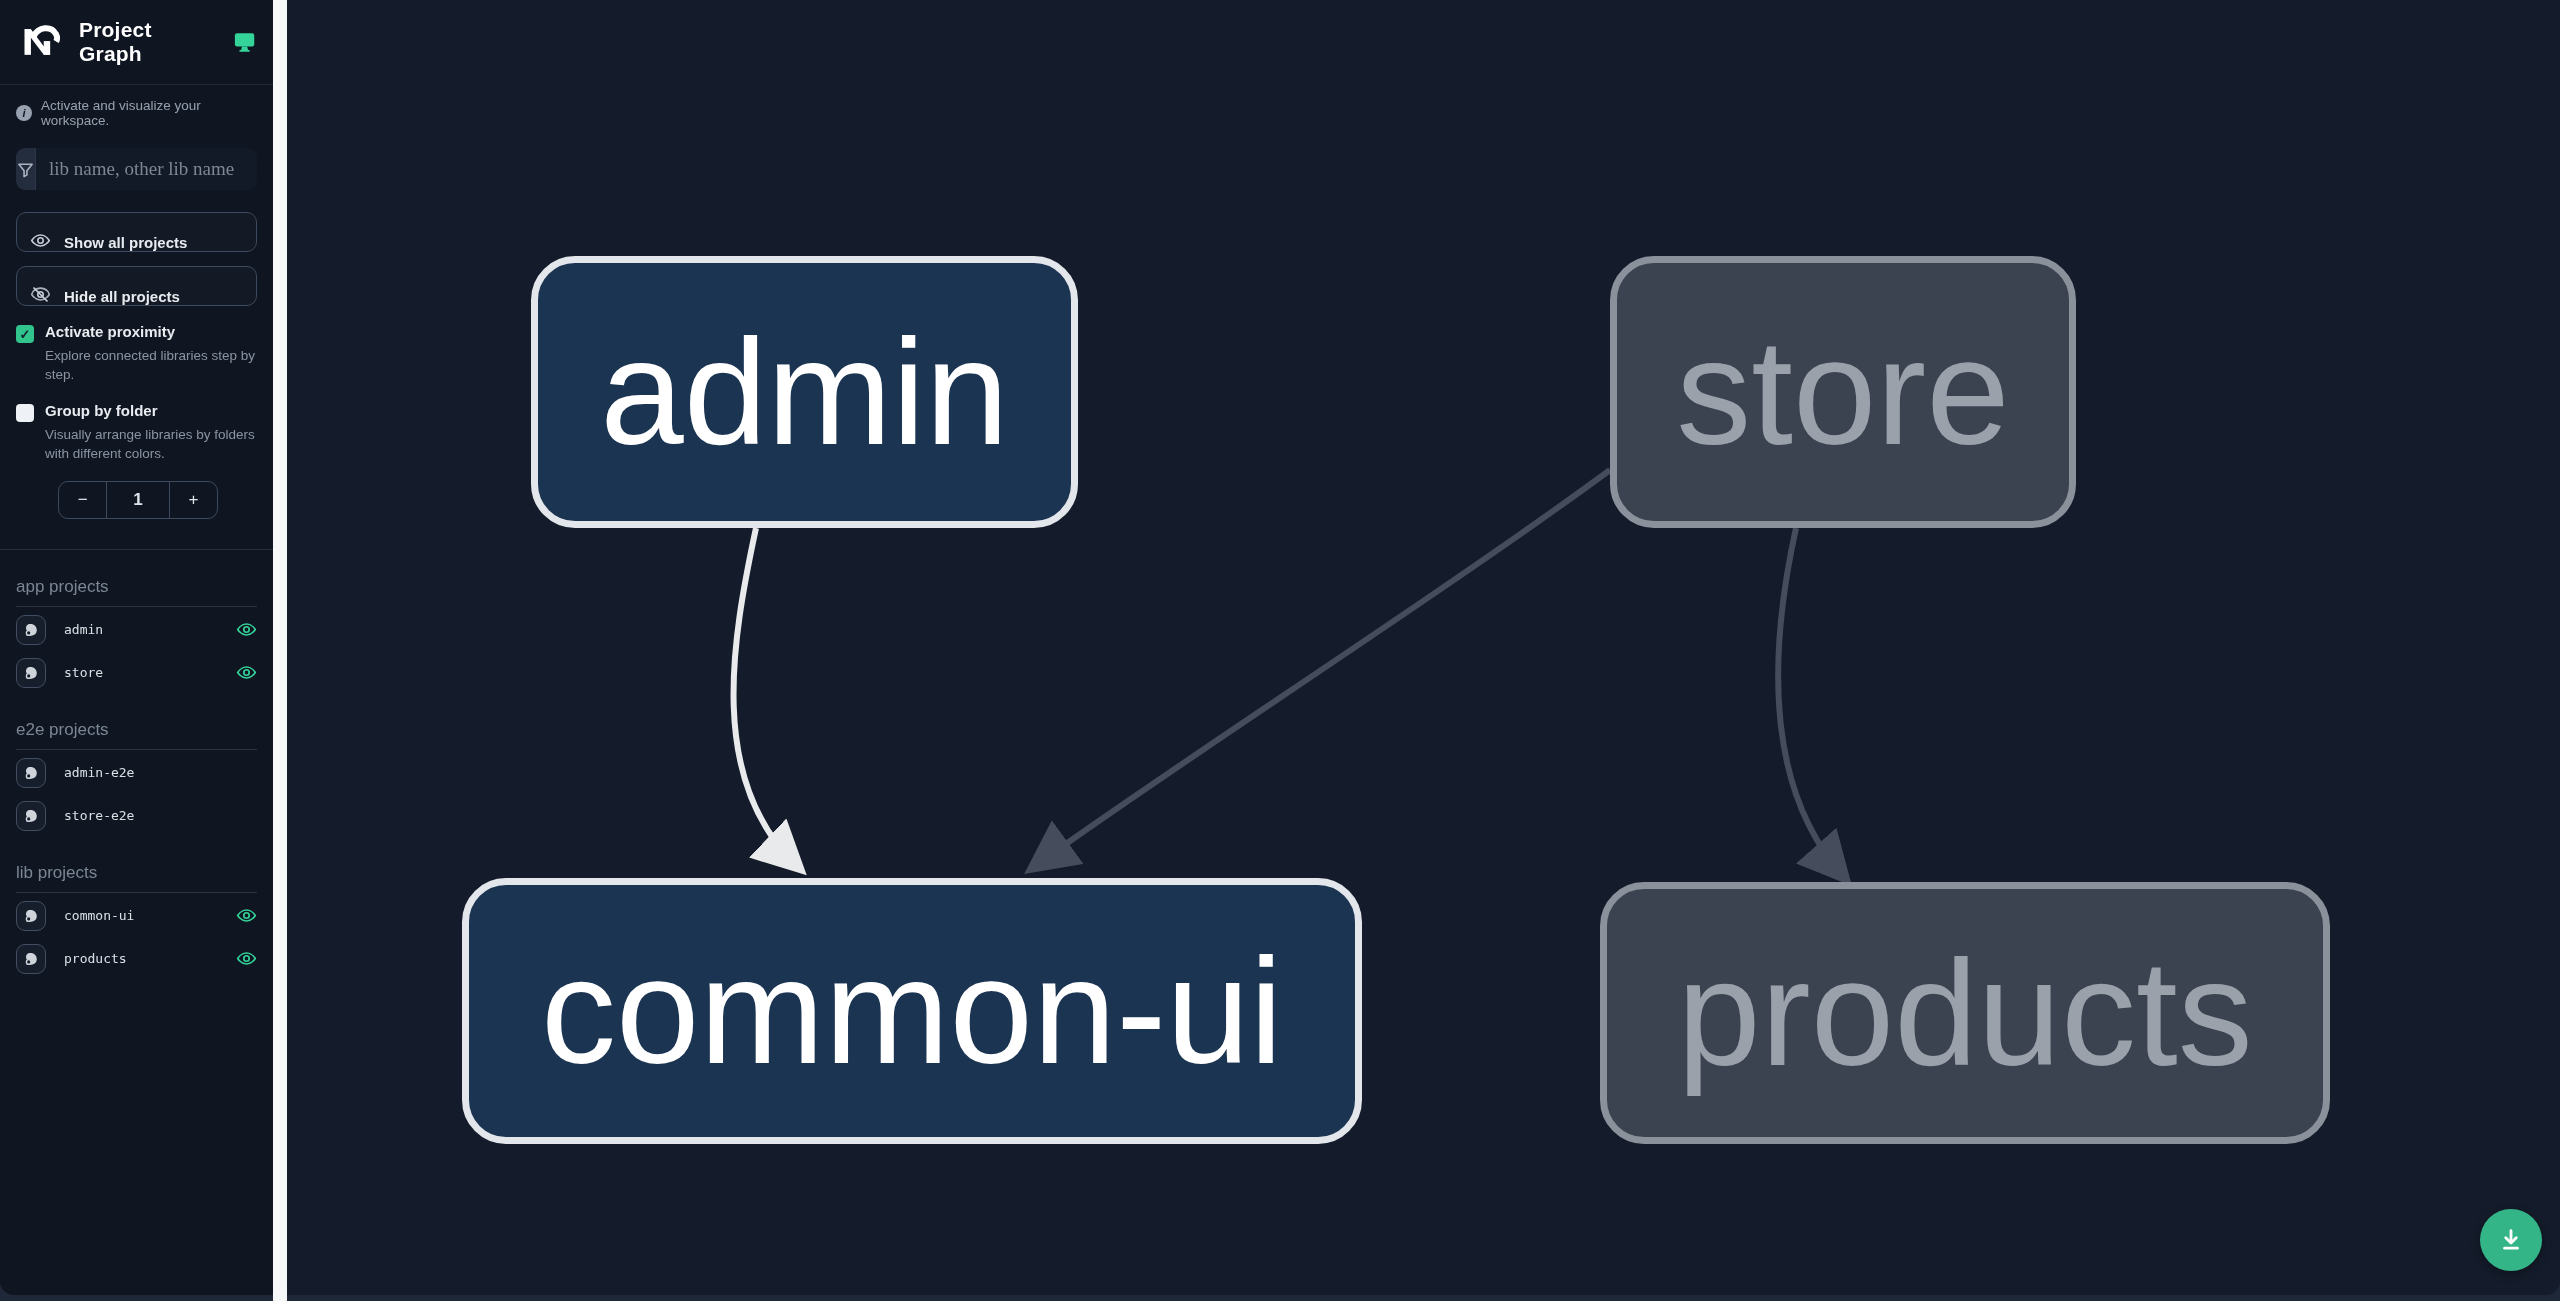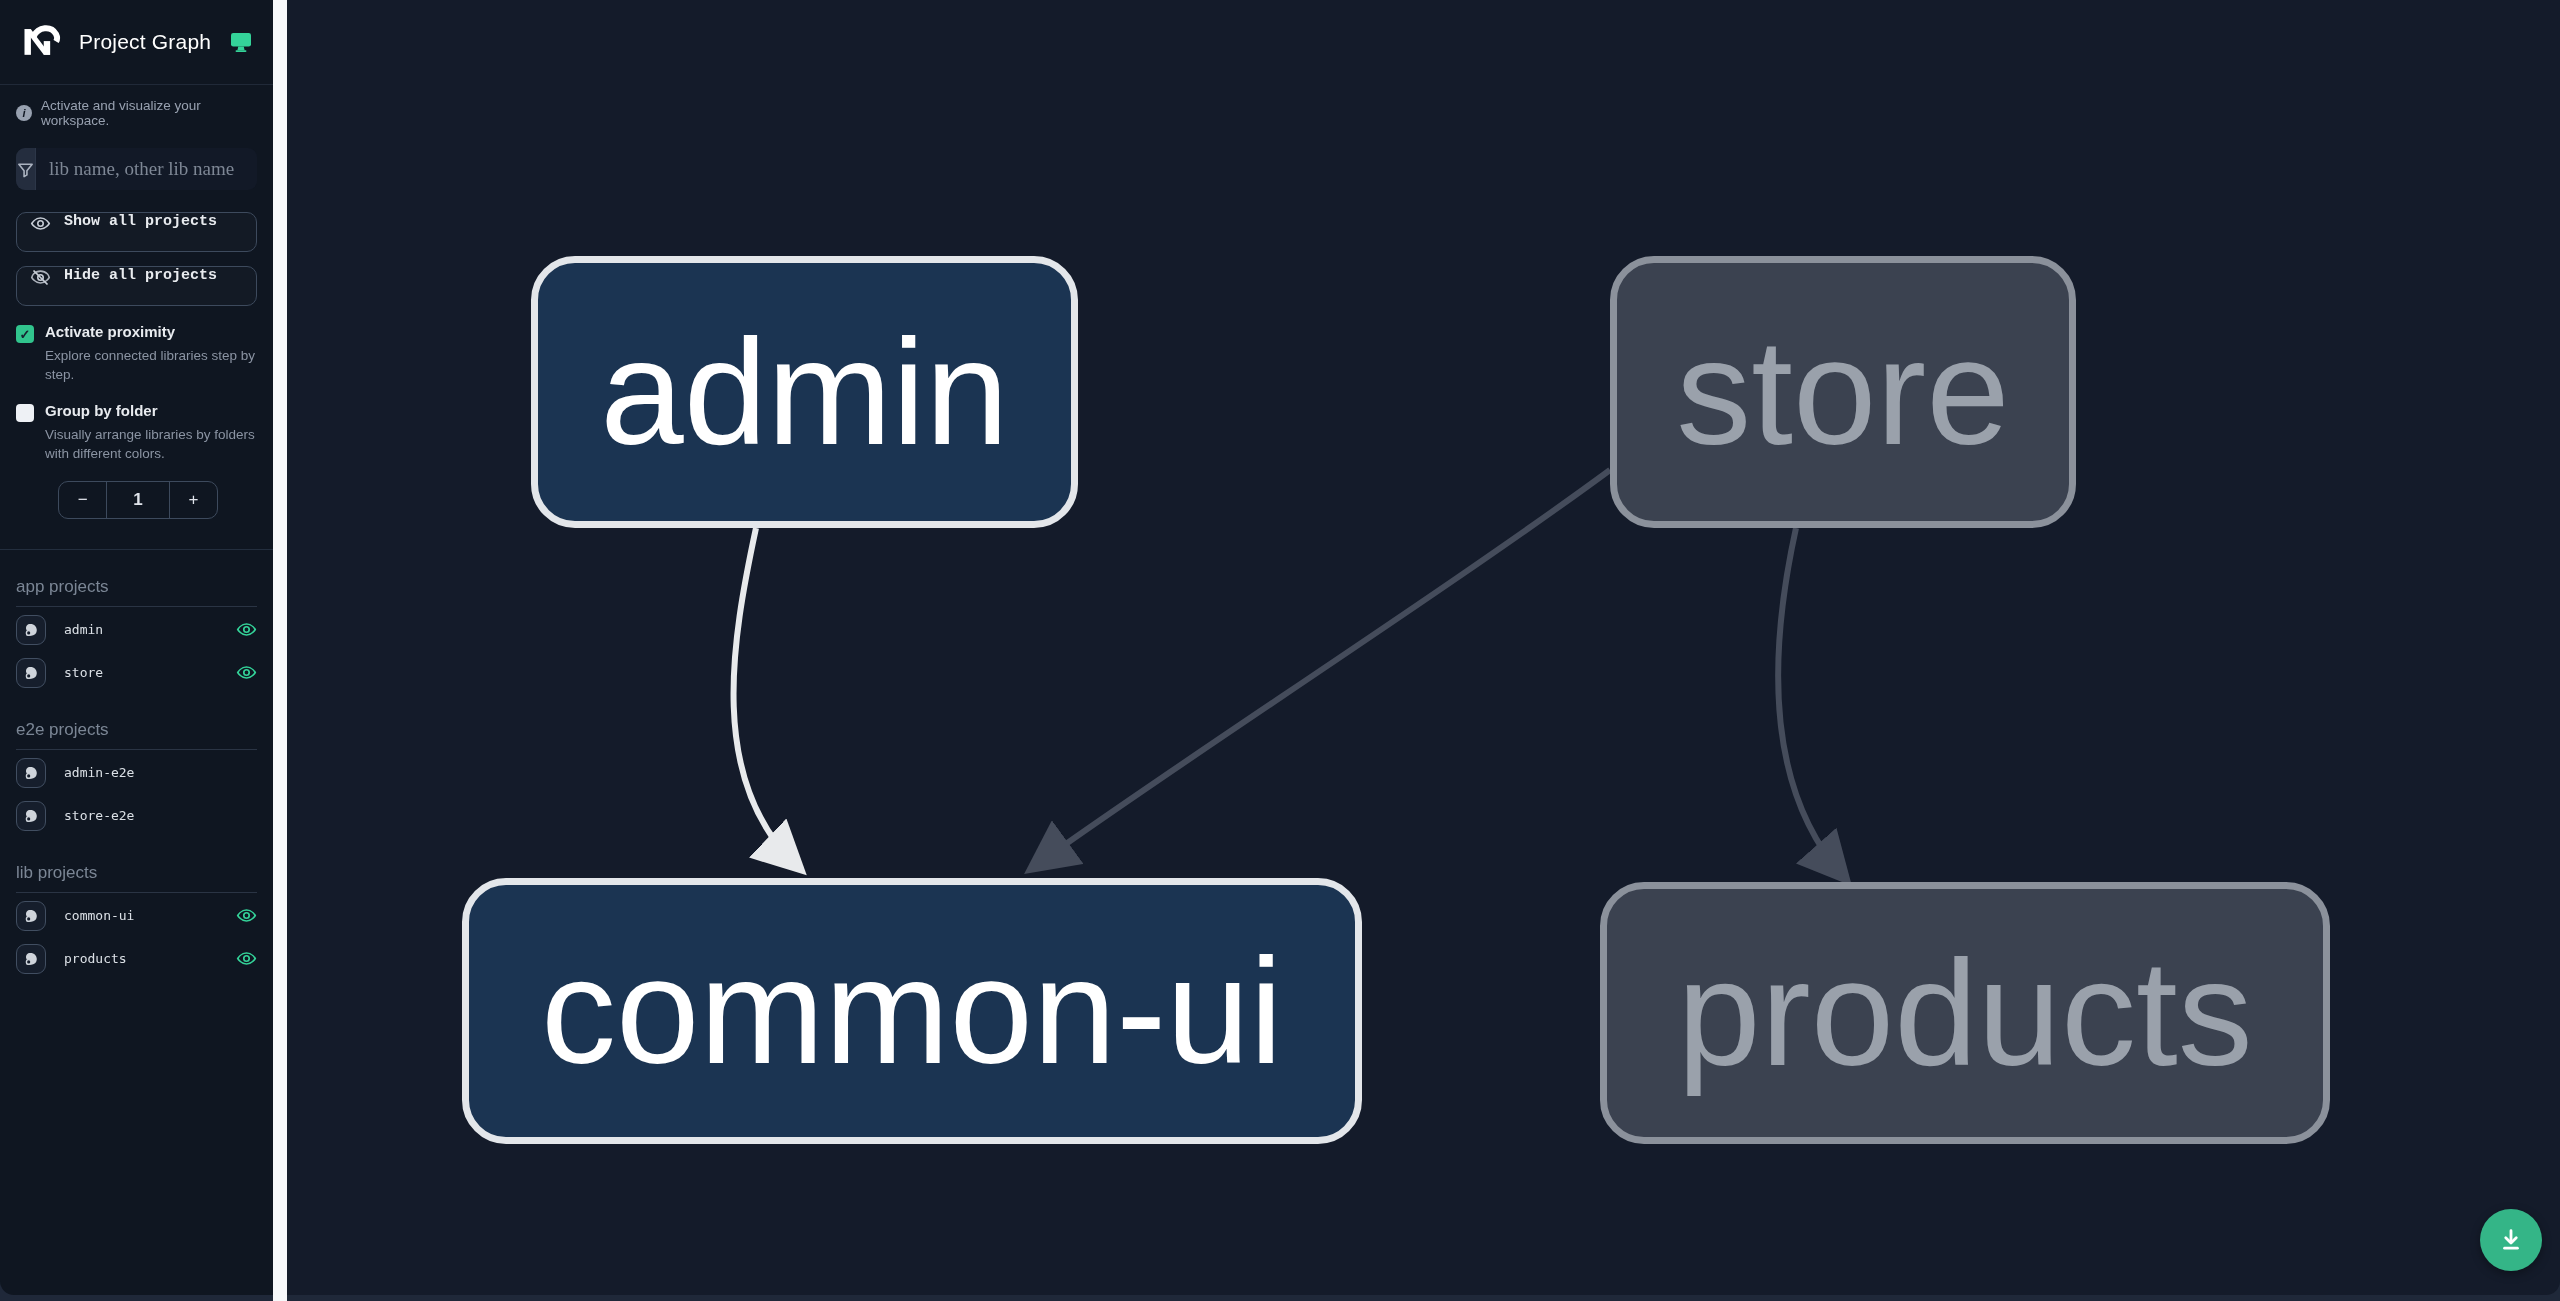--- a/index.html
+++ b/index.html
@@ -13,21 +13,21 @@
 
   
   .sidebar{
     position:absolute;left:0;top:0;width:273px;height:1295px;
     background:#0f1621;color:#e5e7eb;
     border-bottom-left-radius:14px;
     display:flex;flex-direction:column;box-sizing:border-box;
   }
   .sb-header{display:flex;align-items:center;gap:15px;height:84px;padding:0 18px;border-bottom:1px solid #202938;flex:none}
   .nx-logo{width:46px;height:44px;flex:none}
-  .sb-title{font-size:21px;font-weight:400;color:#ffffff;letter-spacing:.2px}
+  .sb-title{font-size:21px;font-weight:700;color:#ffffff;letter-spacing:.2px}
   .monitor-ic{width:22px;height:20px;color:#34d399;margin-left:4px;cursor:pointer}
 
   .sb-tagline{display:flex;align-items:center;gap:9px;padding:13px 16px 4px;font-size:13.5px;color:#98a1b0}
   .info-ic{width:16px;height:16px;border-radius:50%;background:#98a1b0;color:#0f1621;
     display:flex;align-items:center;justify-content:center;font-size:11px;font-weight:700;font-style:italic;flex:none}
   .info-ic::after{content:"i"}
 
   .filter-box{display:flex;align-items:stretch;height:42px;margin:16px 16px 0;border-radius:9px;overflow:hidden;background:#121927}
   .funnel-cell{width:45px;display:flex;align-items:center;justify-content:center;background:#242d3e;border-right:1px solid #2c3648;color:#aab2bf}
   .filter-box input{flex:1;border:0;background:transparent;color:#e5e7eb;font-size:19px;padding:0 13px;outline:none;font-family:Liberation Serif, serif}
@@ -36,23 +36,23 @@
   .cbx-row{display:flex;align-items:flex-start;gap:11px;padding:17px 16px 0}
   .cbx{width:18px;height:18px;border-radius:4px;flex:none;margin-top:2px;cursor:pointer;
     display:flex;align-items:center;justify-content:center}
   .cbx.tone-gray{background:#a9b1bd}
   .cbx.tone-white{background:#eef1f5}
   .is-checked .cbx{background:#31c48d;color:#17222f;font-size:13px;font-weight:700}
   .is-checked .cbx::after{content:"✓"}
   .cbx-label{font-size:15px;font-weight:700;color:#e8ebef;line-height:1.25}
   .cbx-desc{font-size:13.5px;color:#8b94a3;line-height:1.45;max-width:216px;margin-top:4px}
 
-  .sb-btn{display:flex;align-items:flex-start;gap:13px;margin:14px 16px 0;height:40px;flex:none;
+  .sb-btn{display:flex;align-items:flex-end;gap:13px;margin:14px 16px 0;height:40px;flex:none;
     border:1.5px solid #3d4a5d;border-radius:10px;background:rgba(255,255,255,.02);
-    color:#e8ebef;font-size:15px;font-weight:700;padding:0 13px;cursor:pointer;font-family:Liberation Mono, monospace}
+    color:#e8ebef;font-size:15px;font-weight:700;padding:0 13px;cursor:pointer;font-family:Liberation Sans, sans-serif}
   .sb-btn:first-of-type{margin-top:22px}
   .sb-btn .b-ic{width:21px;height:21px;color:#c7cdd6;flex:none}
 
   .stepper{display:flex;width:158px;height:36px;margin:17px 0 0 58px;border:1.5px solid #3d4a5d;border-radius:10px;overflow:hidden;flex:none}
   .stepper>div{display:flex;align-items:center;justify-content:center;color:#dfe3ea;font-size:17px}
   .stepper>div+div{border-left:1.5px solid #3d4a5d}
   .step-btn{flex:1;cursor:pointer}
   .step-val{flex:1.3;font-weight:700;font-size:16px}
 
   .sb-sep{height:1px;background:#232e3e;margin-top:30px;flex:none}

